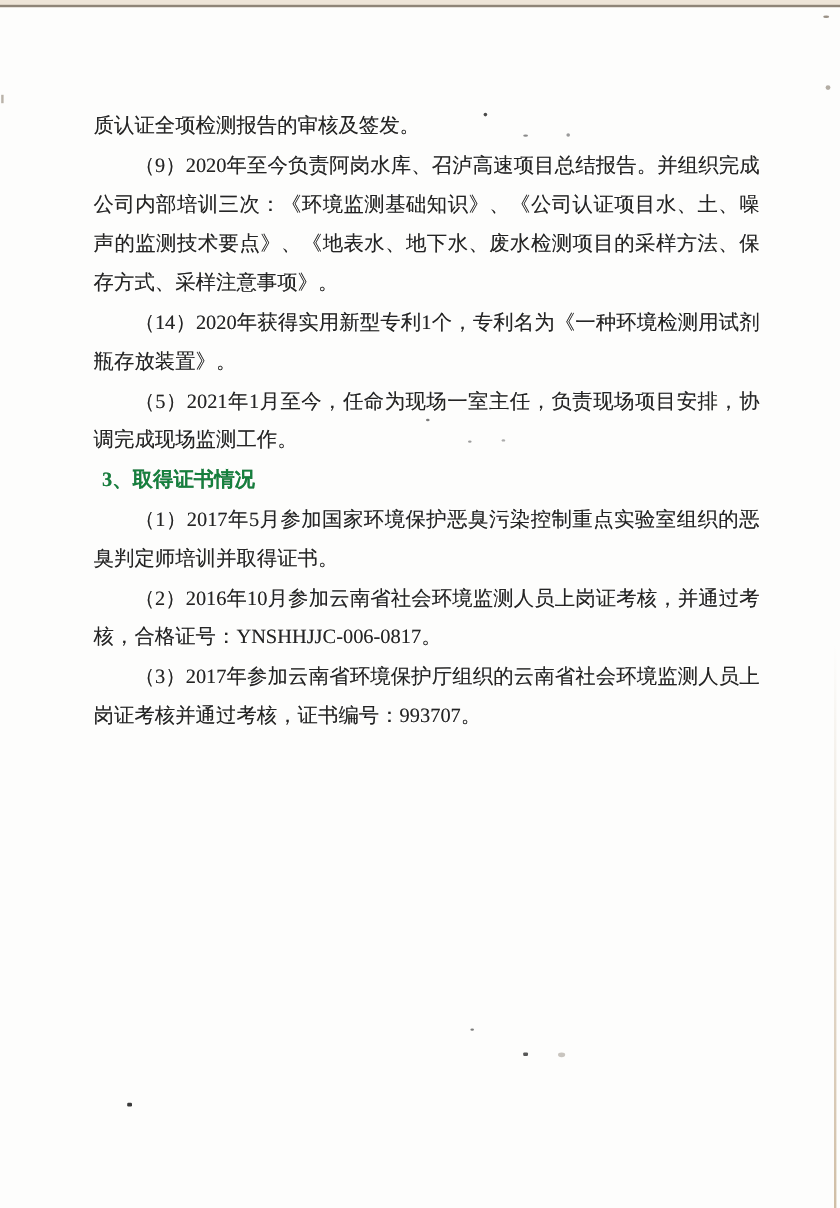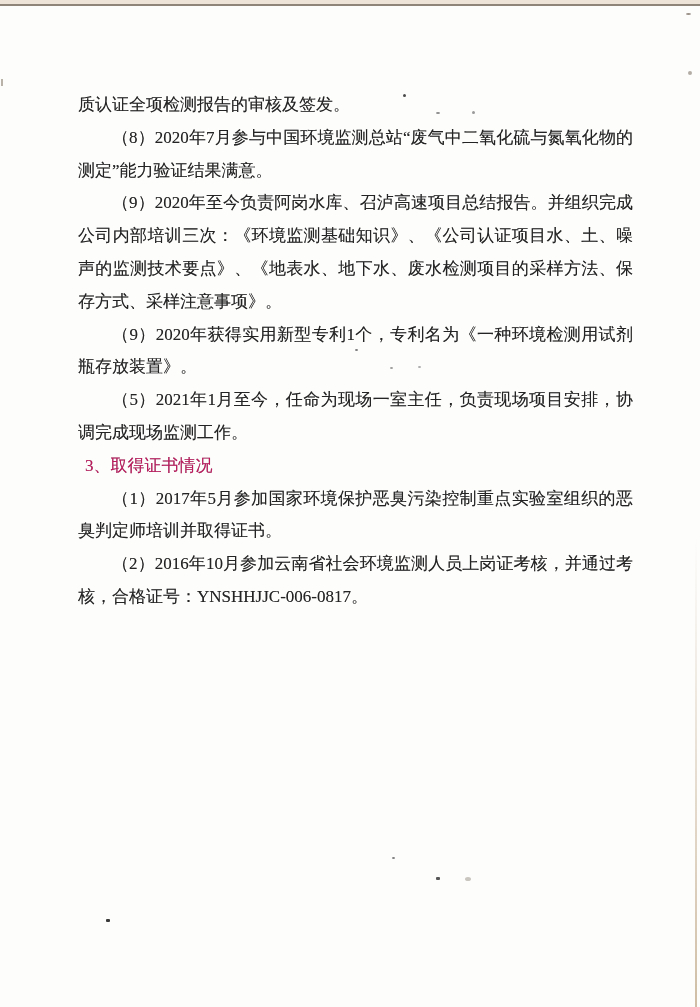--- a/index.html
+++ b/index.html
@@ -44,48 +44,48 @@
     text-shadow: 0 0 0.5px rgba(45,45,45,0.45);
   }
   .para {
     margin: 0;
     text-align: justify;
     text-justify: inter-character;
   }
   .para.flush { text-indent: 0; }
   .para.indent { text-indent: 2em; }
   .para.heading {
-    font-weight: normal;
+    font-weight: bold;
     text-indent: 0;
     padding-left: 7px;
-    color: #be185d;
+    color: #15803d;
   }
   
   .speck {
     position: absolute;
     border-radius: 50%;
   }
 </style>
 </head>
 <body>
 
 <div class="scan-page">
 
   <div class="top-edge"></div>
   <div class="right-edge"></div>
 
   <div class="content">
     <p class="para flush">质认证全项检测报告的审核及签发。</p>
-    <p class="para indent">（8）2020年7月参与中国环境监测总站“废气中二氧化硫与氮氧化物的测定”能力验证结果满意。</p>
     <p class="para indent">（9）2020年至今负责阿岗水库、召泸高速项目总结报告。并组织完成公司内部培训三次：《环境监测基础知识》、《公司认证项目水、土、噪声的监测技术要点》、《地表水、地下水、废水检测项目的采样方法、保存方式、采样注意事项》。</p>
-    <p class="para indent">（9）2020年获得实用新型专利1个，专利名为《一种环境检测用试剂瓶存放装置》。</p>
+    <p class="para indent">（14）2020年获得实用新型专利1个，专利名为《一种环境检测用试剂瓶存放装置》。</p>
     <p class="para indent">（5）2021年1月至今，任命为现场一室主任，负责现场项目安排，协调完成现场监测工作。</p>
     <p class="para heading">3、取得证书情况</p>
     <p class="para indent">（1）2017年5月参加国家环境保护恶臭污染控制重点实验室组织的恶臭判定师培训并取得证书。</p>
     <p class="para indent">（2）2016年10月参加云南省社会环境监测人员上岗证考核，并通过考核，合格证号：YNSHHJJC-006-0817。</p>
+    <p class="para indent">（3）2017年参加云南省环境保护厅组织的云南省社会环境监测人员上岗证考核并通过考核，证书编号：993707。</p>
   </div>
 
   <div class="speck" style="left:403px; top:94px;  width:3px; height:3px; background:#4a4a4a;"></div>
   <div class="speck" style="left:436px; top:112px; width:4px; height:2px; background:#8a8a8a;"></div>
   <div class="speck" style="left:472px; top:111px; width:3px; height:3px; background:#9a9a9a;"></div>
   <div class="speck" style="left:355px; top:349px; width:3px; height:2px; background:#7a7a7a;"></div>
   <div class="speck" style="left:390px; top:367px; width:3px; height:2px; background:#9d9d9d;"></div>
   <div class="speck" style="left:418px; top:366px; width:3px; height:2px; background:#ababab;"></div>
   <div class="speck" style="left:686px; top:13px;  width:5px; height:2px; background:#9a9186;"></div>
   <div class="speck" style="left:688px; top:71px;  width:4px; height:4px; background:#b3ada4;"></div>

